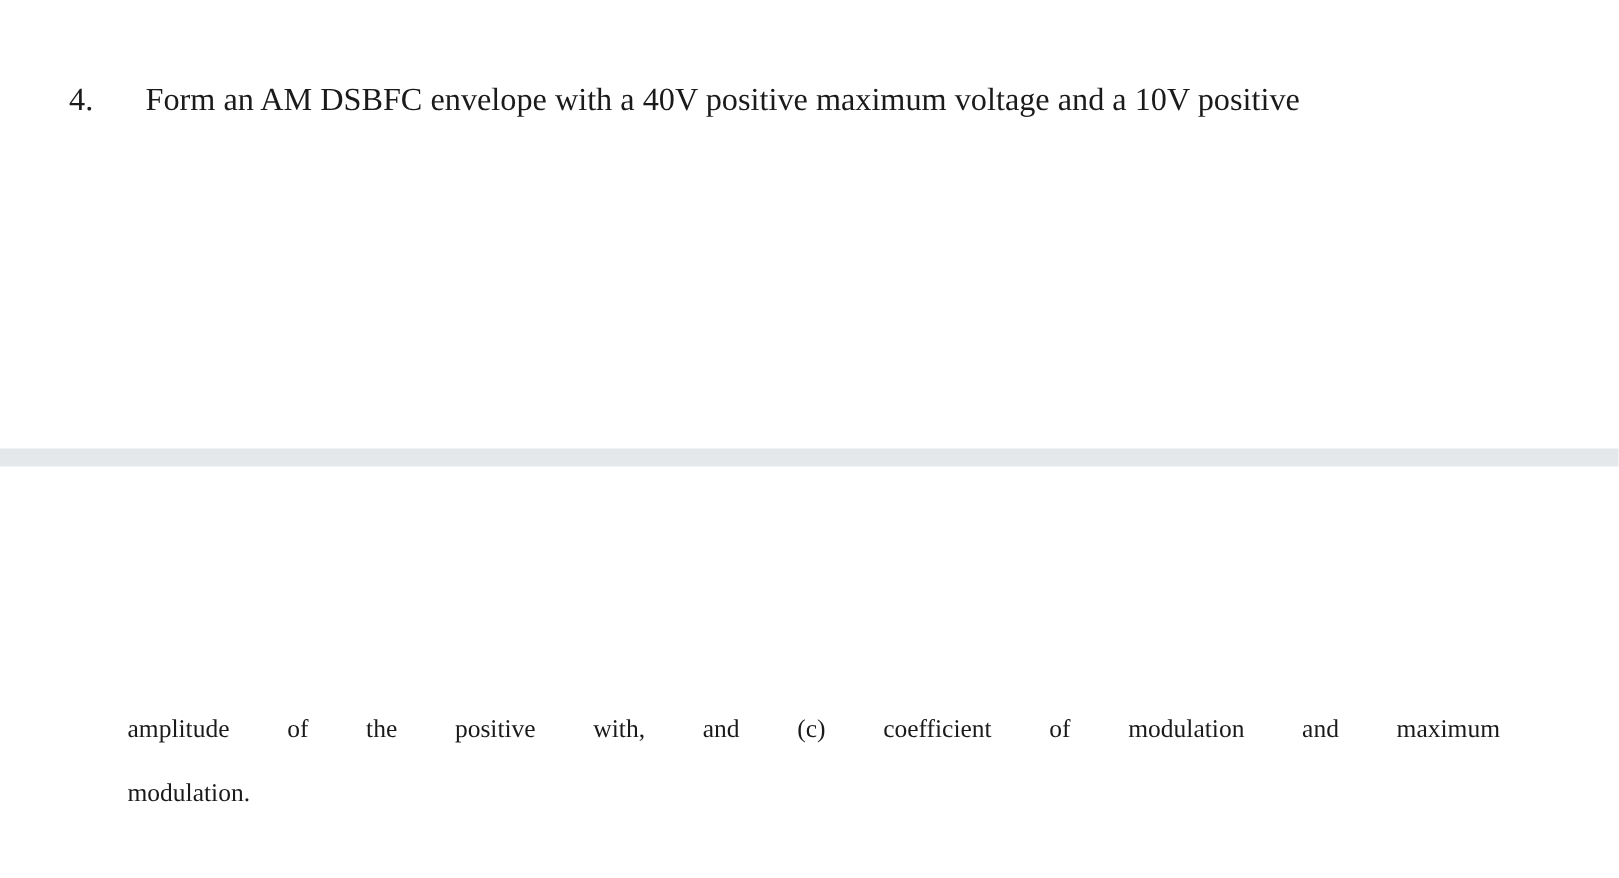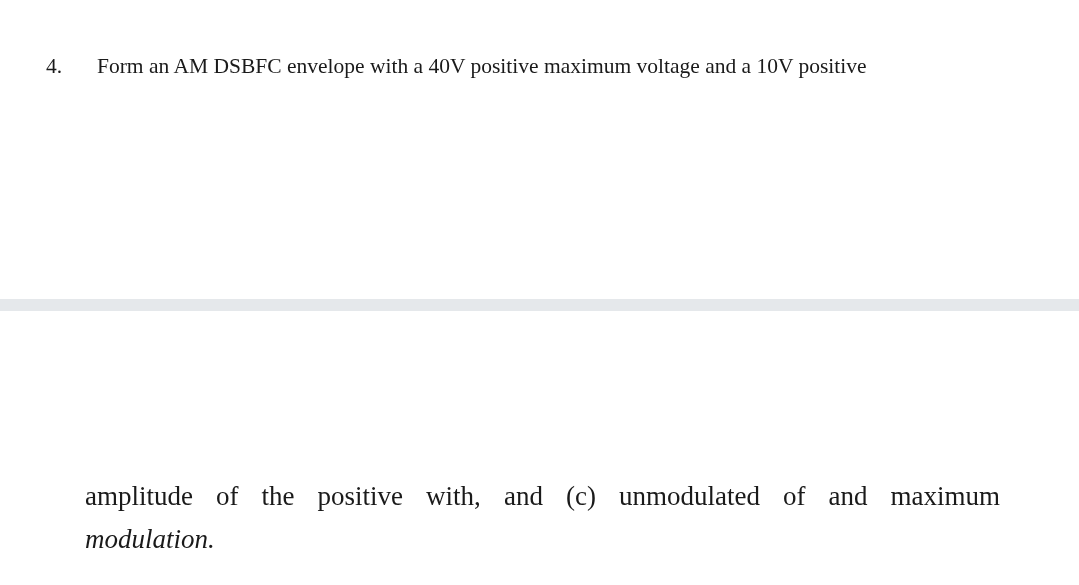--- a/index.html
+++ b/index.html
@@ -67,40 +67,39 @@
     top: 299px;
     width: 1079px;
     height: 12px;
     background: #e5e8eb;
   }
 
   
   .frag-bottom {
     position: absolute;
     left: 85px;
-    top: 475px;
+    top: 464px;
     width: 915px;
-    font-size: 27px;
+    font-size: 17px;
     line-height: 43px;
     color: #1a1a1a;
   }
 
   
   .justified-line {
     display: flex;
     justify-content: space-between;
     width: 100%;
     white-space: nowrap;
   }
   .justified-line > span { display: inline-block; }
 
   .plain-line {
     display: block;
     white-space: nowrap;
-    font-style: italic;
   }
 </style>
 </head>
 <body>
 
 <div class="page">
 
   <div class="frag-top">
     <div class="numbered-item">
       <div class="item-marker">4.</div>
@@ -114,21 +113,22 @@
 
   <div class="frag-bottom">
     <div class="justified-line" id="line3">
         <span>amplitude</span>
         <span>of</span>
         <span>the</span>
         <span>positive</span>
         <span>with,</span>
         <span>and</span>
         <span>(c)</span>
-        <span>unmodulated</span>
+        <span>coefficient</span>
         <span>of</span>
+        <span>modulation</span>
         <span>and</span>
         <span>maximum</span>
       </div>
     <span class="plain-line">modulation.</span>
   </div>
 
 </div>
 
 </body></html>

